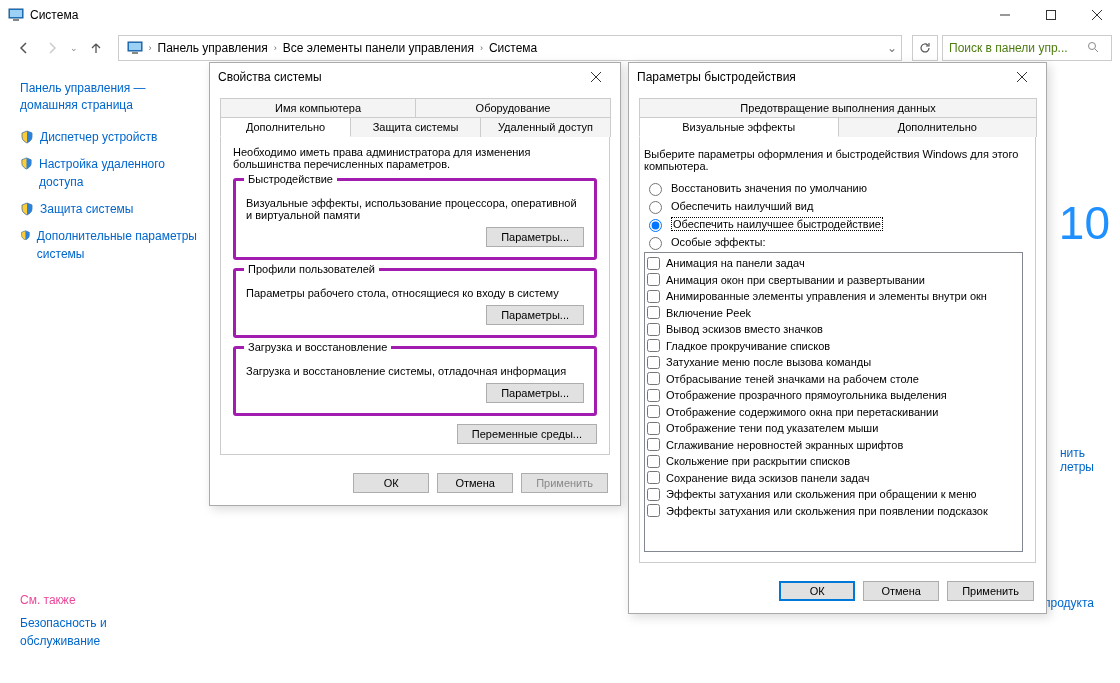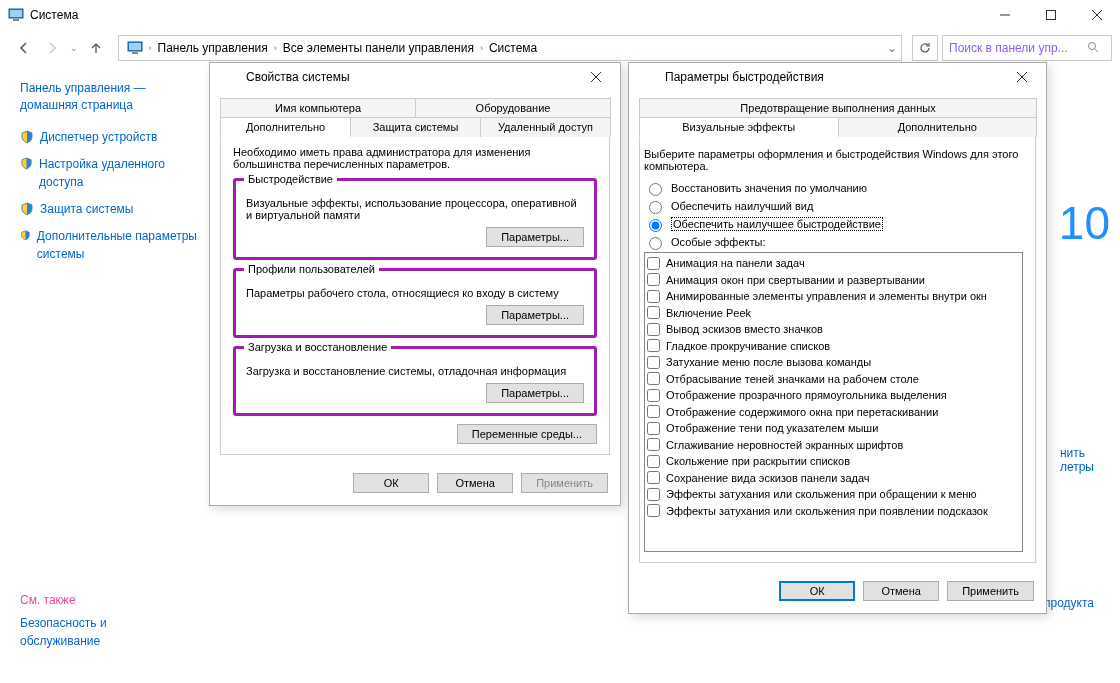--- a/index.html
+++ b/index.html
@@ -52,21 +52,21 @@
   .address .sep { font-size: 9px; color:#666; padding:0 2px;}
   .address .right-btns { margin-left:auto;display:flex;align-items:center;gap:4px;color:#777;}
   .refresh-btn { width: 26px; height: 26px; border:1px solid #ccc; display:flex;align-items:center;justify-content:center;color:#555;}
   .searchbox {
     width: 170px;
     height: 26px;
     border: 1px solid #ccc;
     display:flex;
     align-items:center;
     padding: 0 6px;
-    color:#8b5cf6;
+    color:#4d7c0f;
   }
   .searchbox .sicon{margin-right:6px;color:#888;}
 
   
   .content { display:flex; height: calc(683px - 66px); }
   .sidebar { width: 200px; padding: 14px 0 14px 20px; font-size: 12px; }
   .sidebar a { color: #0066cc; text-decoration: none; display:block; line-height:1.45;}
   .sidebar .home-link { display:block; margin-bottom: 14px;}
   .sidebar .side-item { display:flex; align-items:flex-start; gap:6px; margin-bottom:10px;}
   .shield { width:14px;height:14px;margin-top:1px;}
@@ -82,21 +82,20 @@
     border: 1px solid #aaa;
     box-shadow: 3px 3px 10px rgba(0,0,0,0.15);
   }
   .dlg-title {
     height: 28px;
     display:flex;
     align-items:center;
     padding: 0 8px;
     background: #fff;
     font-size: 12px;
-    margin-left: 28px;
   }
   .dlg-title .t { flex:1; }
   .dlg-close { width:32px;height:20px;display:flex;align-items:center;justify-content:center;color:#333;}
   .dlg-body { padding: 6px 10px 10px 10px; position:relative; }
   .tab { border:1px solid #ccc; border-bottom:none; padding:3px 10px; font-size:11px; background:#fff; margin-right:-1px; position:relative; top:1px;}
   .tab.front { border-bottom:1px solid #fff; background:#fff; z-index:2;}
   .tab.back { background:#f4f4f4; }
   .tabs-row { display:flex; width:100%;}
   .tabs-row .tab { flex:1; text-align:center;}
   

